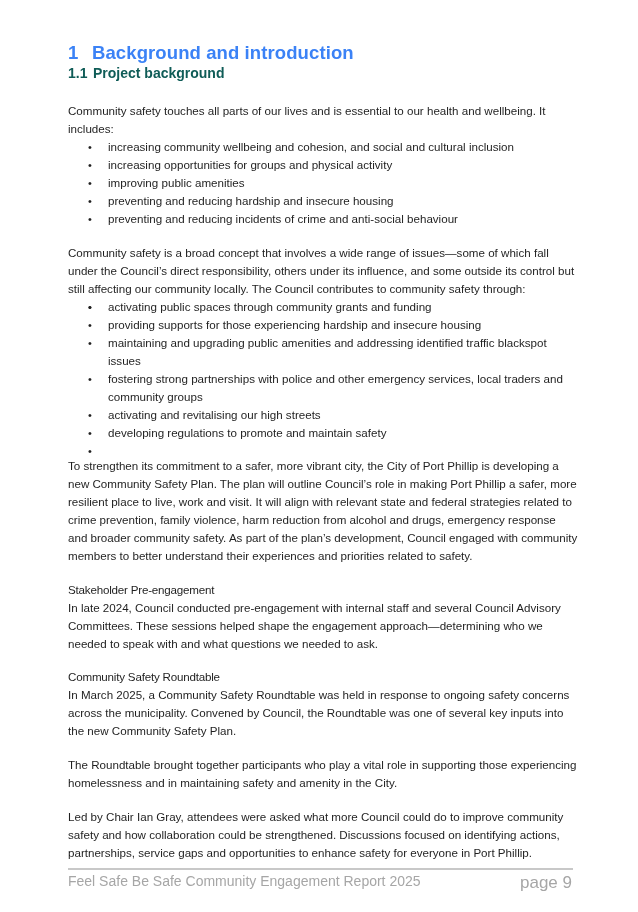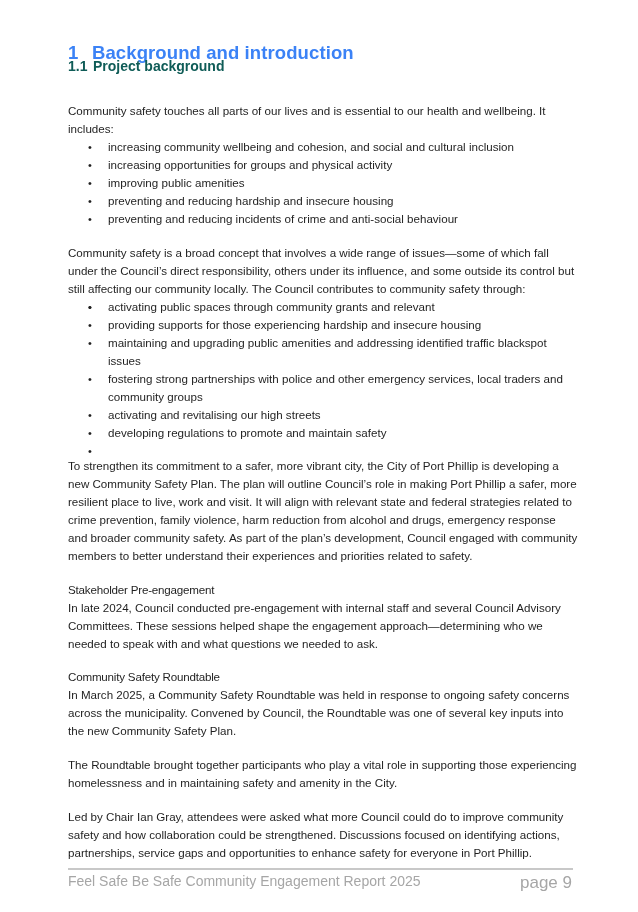--- a/index.html
+++ b/index.html
@@ -2,21 +2,21 @@
 <html><head>
 <meta charset="utf-8">
 <style>
   html, body { margin: 0; padding: 0; background: #ffffff; }
   body { width: 638px; height: 912px; position: relative; overflow: hidden;
          font-family: "Liberation Sans", sans-serif; color: #1f1f1f; }
   .page { position: absolute; left: 68px; top: 0; width: 508px; }
   h1 { position: absolute; top: 42px; left: 0; margin: 0; font-size: 18.5px; font-weight: bold;
        color: #3b82f6; letter-spacing: 0.1px; white-space: nowrap; }
   h1 .num { display: inline-block; width: 24px; }
-  h2 { position: absolute; top: 58px; left: 0; margin: 0; font-size: 14px; font-weight: bold;
+  h2 { position: absolute; top: 65px; left: 0; margin: 0; font-size: 14px; font-weight: bold;
        color: #0f5c57; white-space: nowrap; }
   h2 .num { display: inline-block; width: 25px; }
   .body { position: absolute; top: 102px; left: 0; width: 510px; font-size: 11.6px; line-height: 18px; }
   p { margin: 0; }
   .gap { height: 15.6px; }
   ul { margin: 0; padding: 0; list-style: none; }
   li { position: relative; padding-left: 40px; }
   li .bullet { position: absolute; left: 20px; top: 0; font-size: 11px; }
   .sub { font-weight: normal; letter-spacing: -0.2px; }
   .footer-line { position: absolute; left: 68px; top: 868px; width: 505px; height: 1.5px; background: #c8c8c8; }
@@ -36,21 +36,21 @@
       <li><span class="bullet">•</span><span>increasing community wellbeing and cohesion, and social and cultural inclusion</span></li>
       <li><span class="bullet">•</span><span>increasing opportunities for groups and physical activity</span></li>
       <li><span class="bullet">•</span><span>improving public amenities</span></li>
       <li><span class="bullet">•</span><span>preventing and reducing hardship and insecure housing</span></li>
       <li><span class="bullet">•</span><span>preventing and reducing incidents of crime and anti-social behaviour</span></li>
     </ul>
     <div class="gap"></div>
     <p>Community safety is a broad concept that involves a wide range of issues—some of which fall under the Council’s direct responsibility, others under its influence, and some outside its control but still affecting our community locally. The Council contributes to community safety through:</p>
     <ul>
       <li><span class="bullet">•</span></li>
-      <li><span class="bullet">•</span><span>activating public spaces through community grants and relevant</span></li>
+      <li><span class="bullet">•</span><span>activating public spaces through community grants and funding</span></li>
       <li><span class="bullet">•</span><span>providing supports for those experiencing hardship and insecure housing</span></li>
       <li><span class="bullet">•</span><span>maintaining and upgrading public amenities and addressing identified traffic blackspot issues</span></li>
       <li><span class="bullet">•</span><span>fostering strong partnerships with police and other emergency services, local traders and community groups</span></li>
       <li><span class="bullet">•</span><span>activating and revitalising our high streets</span></li>
       <li><span class="bullet">•</span><span>developing regulations to promote and maintain safety</span></li>
       <li><span class="bullet">•</span></li>
     </ul>
     <div class="gap"></div>
     <p>To strengthen its commitment to a safer, more vibrant city, the City of Port Phillip is developing a new Community Safety Plan. The plan will outline Council’s role in making Port Phillip a safer, more resilient place to live, work and visit. It will align with relevant state and federal strategies related to crime prevention, family violence, harm reduction from alcohol and drugs, emergency response and broader community safety. As part of the plan’s development, Council engaged with community members to better understand their experiences and priorities related to safety.</p>
     <div class="gap"></div>

